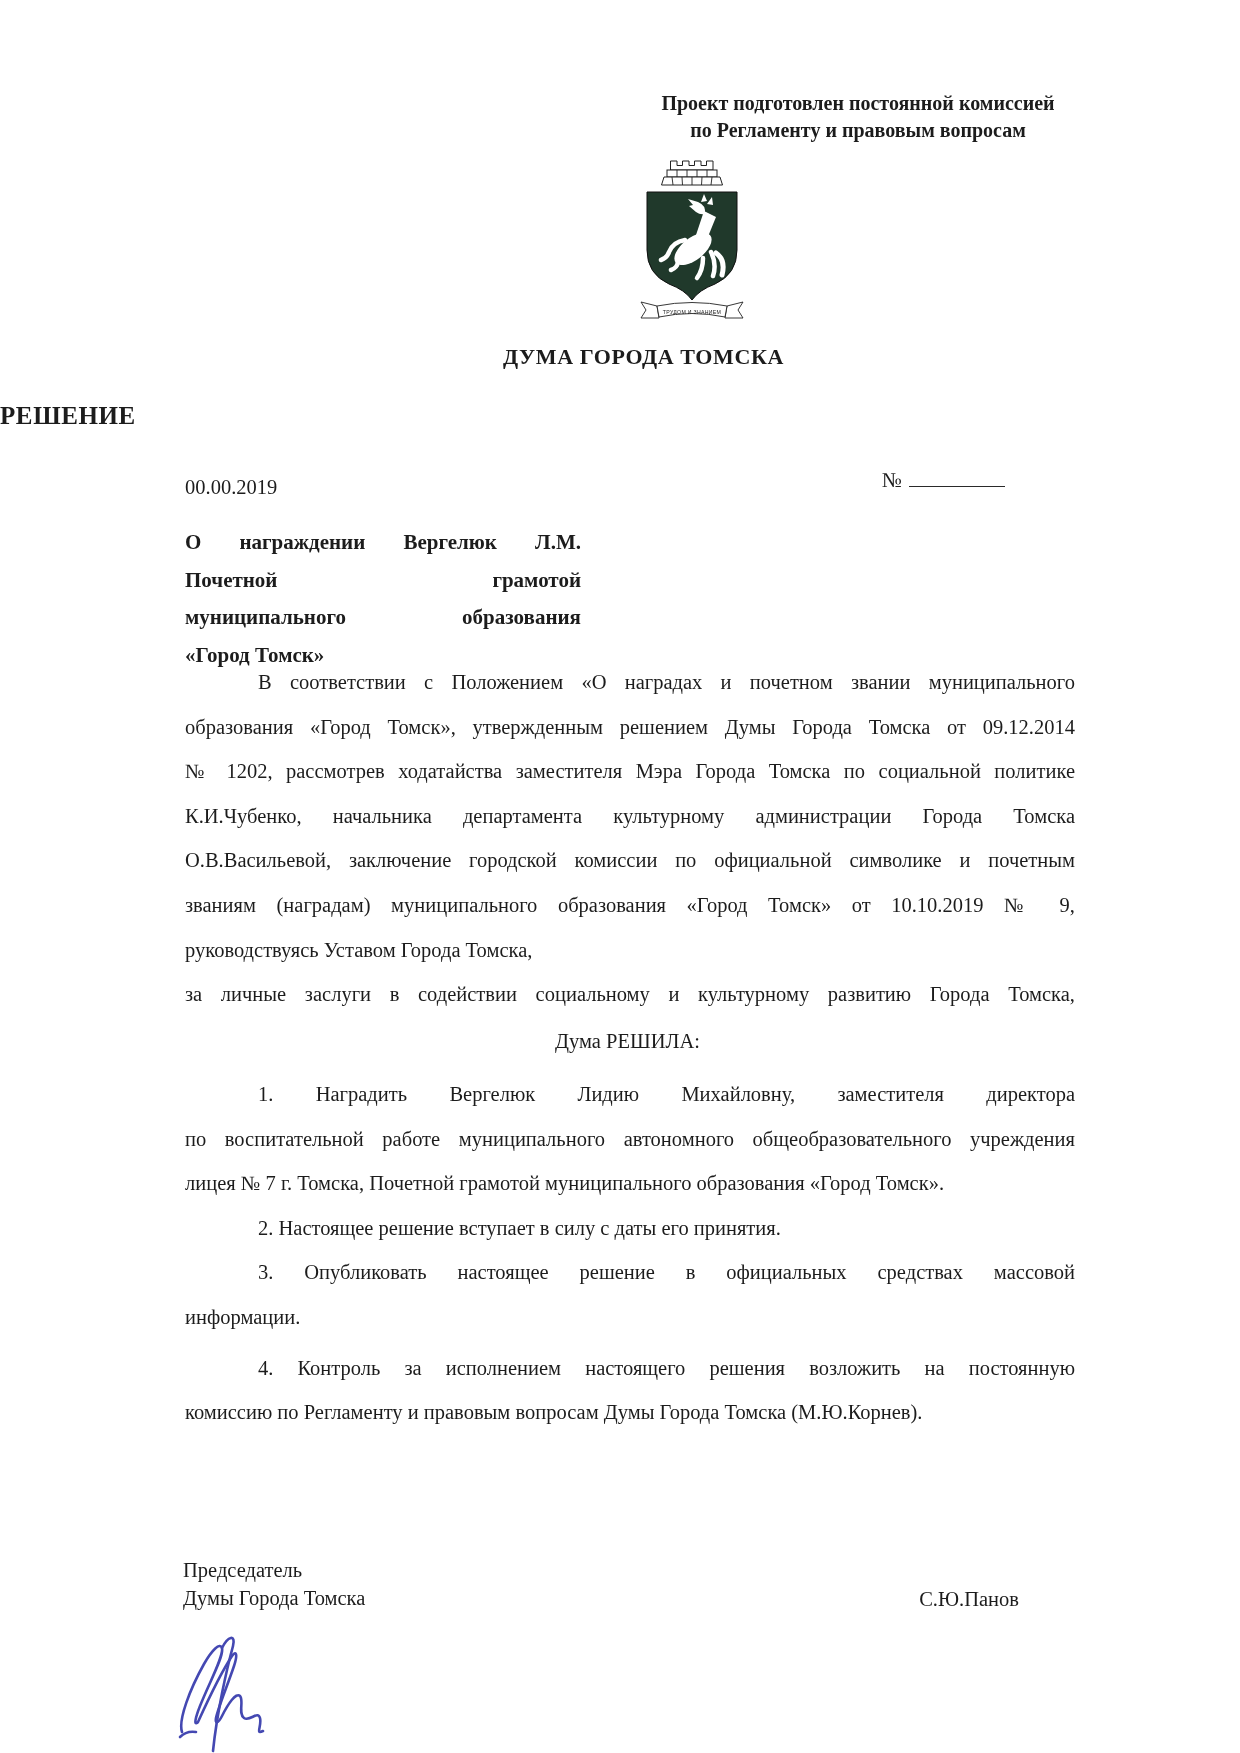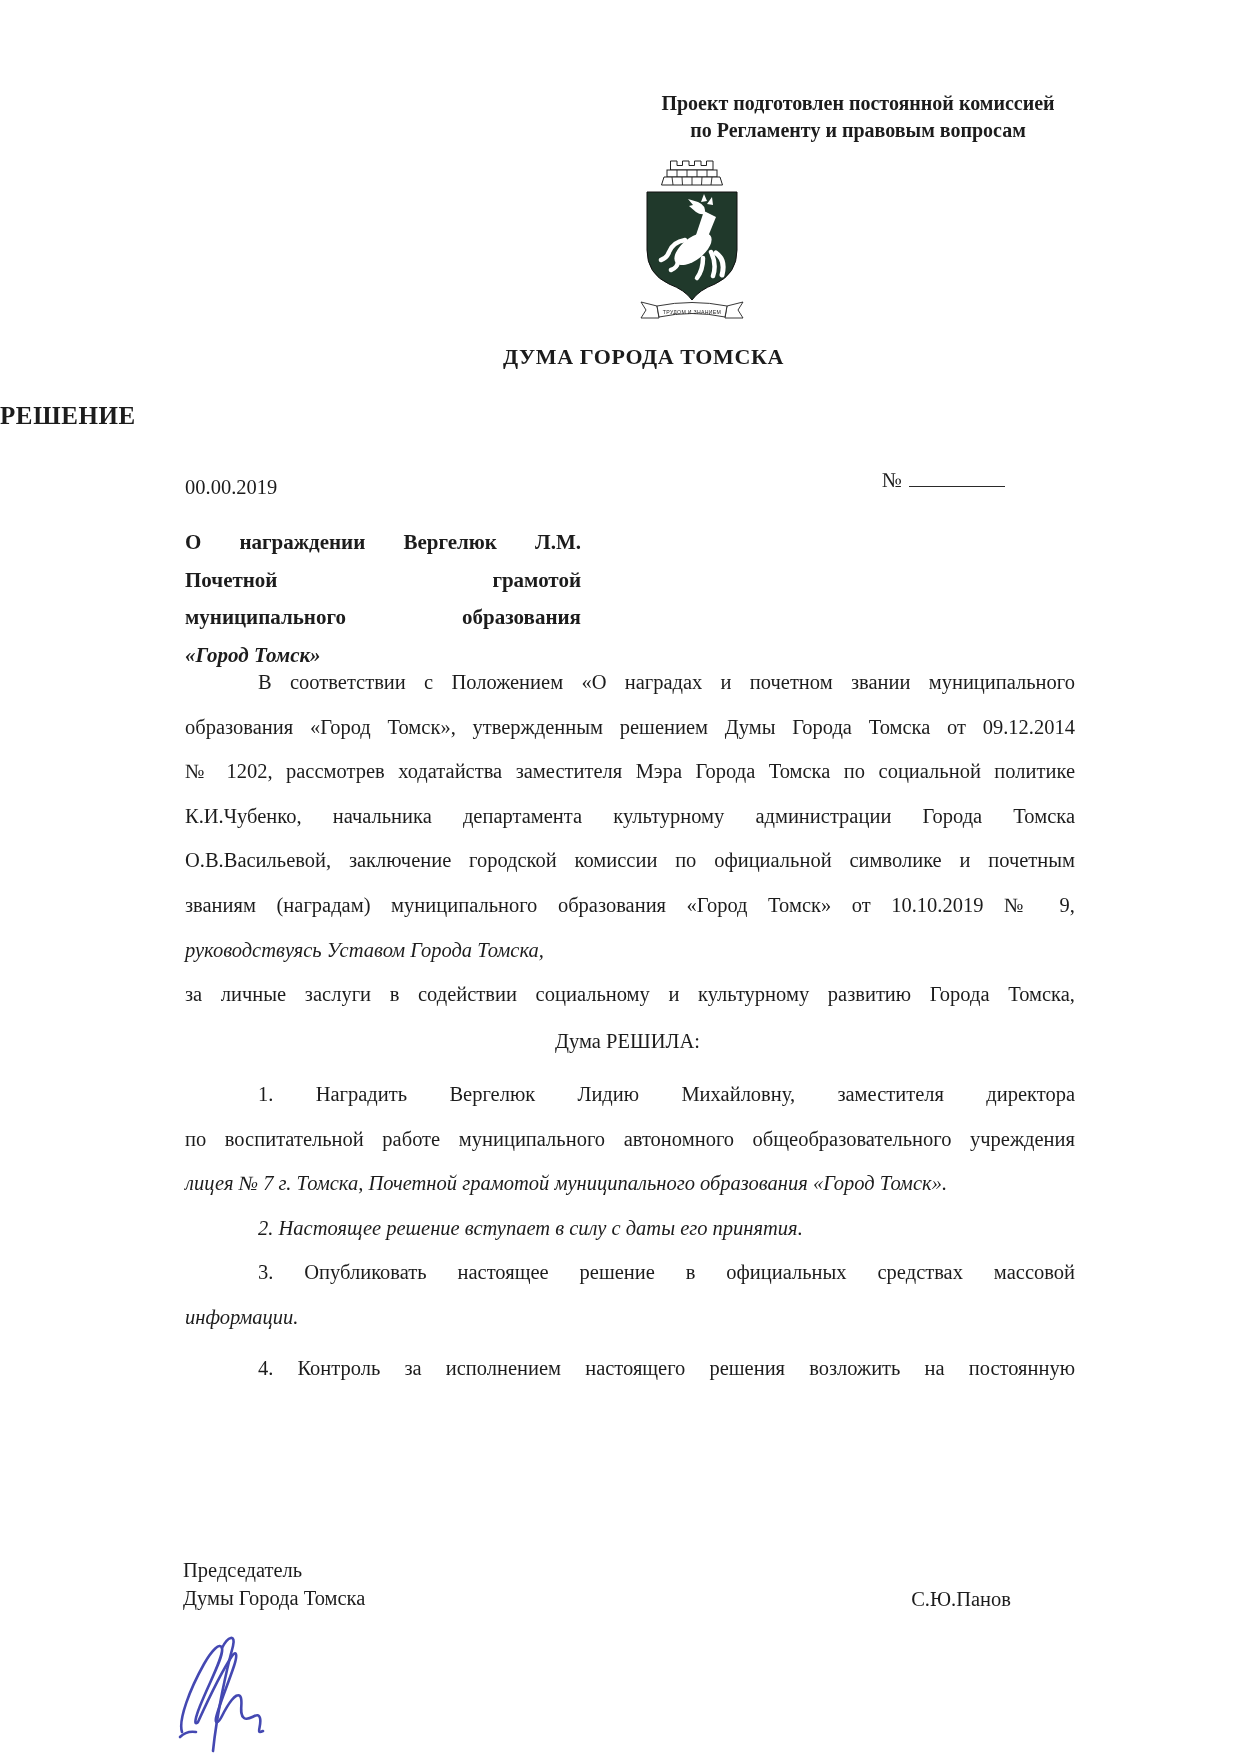--- a/index.html
+++ b/index.html
@@ -18,25 +18,25 @@
                  border-bottom:1.6px solid #2a2a2a;}
   .subject{position:absolute;left:185px;top:524px;width:396px;
            font-weight:bold;font-size:21px;line-height:37.5px;}
   .preamble{position:absolute;left:185px;top:660px;width:890px;
             font-size:20.5px;line-height:44.6px;}
   .items{position:absolute;left:185px;top:1072px;width:890px;
          font-size:20.5px;line-height:44.6px;}
   .resolved{position:absolute;top:1030px;left:0;width:100%;text-align:center;font-size:20.5px;}
   .line{white-space:normal;}
   .jl{text-align:justify;text-align-last:justify;}
-  .ll{text-align:center;text-align-last:left;font-style:italic;}
+  .ll{text-align:center;text-align-last:left;}
   .ind{text-indent:73px;}
   .gap-top{margin-top:6px;}
   .sig-title{position:absolute;left:183px;top:1556px;font-size:20.5px;line-height:28px;}
-  .sig-name{position:absolute;top:1588px;right:244px;font-size:20.5px;text-align:right;}
+  .sig-name{position:absolute;top:1588px;right:236px;font-size:20.5px;text-align:right;}
   .autograph{position:absolute;left:170px;top:1634px;}
 </style>
 </head>
 <body>
 
 <div class="page">
 
   <div class="prepared">
     <div>Проект подготовлен постоянной комиссией</div>
     <div>по Регламенту и правовым вопросам</div>
@@ -111,20 +111,21 @@
     </div>
     <div>
       <div class="line ll ind">2. Настоящее решение вступает в силу с даты его принятия.</div>
     </div>
     <div>
       <div class="line jl ind">3. Опубликовать настоящее решение в официальных средствах массовой</div>
       <div class="line ll">информации.</div>
     </div>
     <div class="gap-top">
       <div class="line jl ind">4. Контроль за исполнением настоящего решения возложить на постоянную</div>
+      <div class="line ll">комиссию по Регламенту и правовым вопросам Думы Города Томска (М.Ю.Корнев).</div>
     </div>
   </div>
 
   <div class="sig-title">
     <div>Председатель</div>
     <div>Думы Города Томска</div>
   </div>
   <div class="sig-name">С.Ю.Панов</div>
 
   <div class="autograph">

